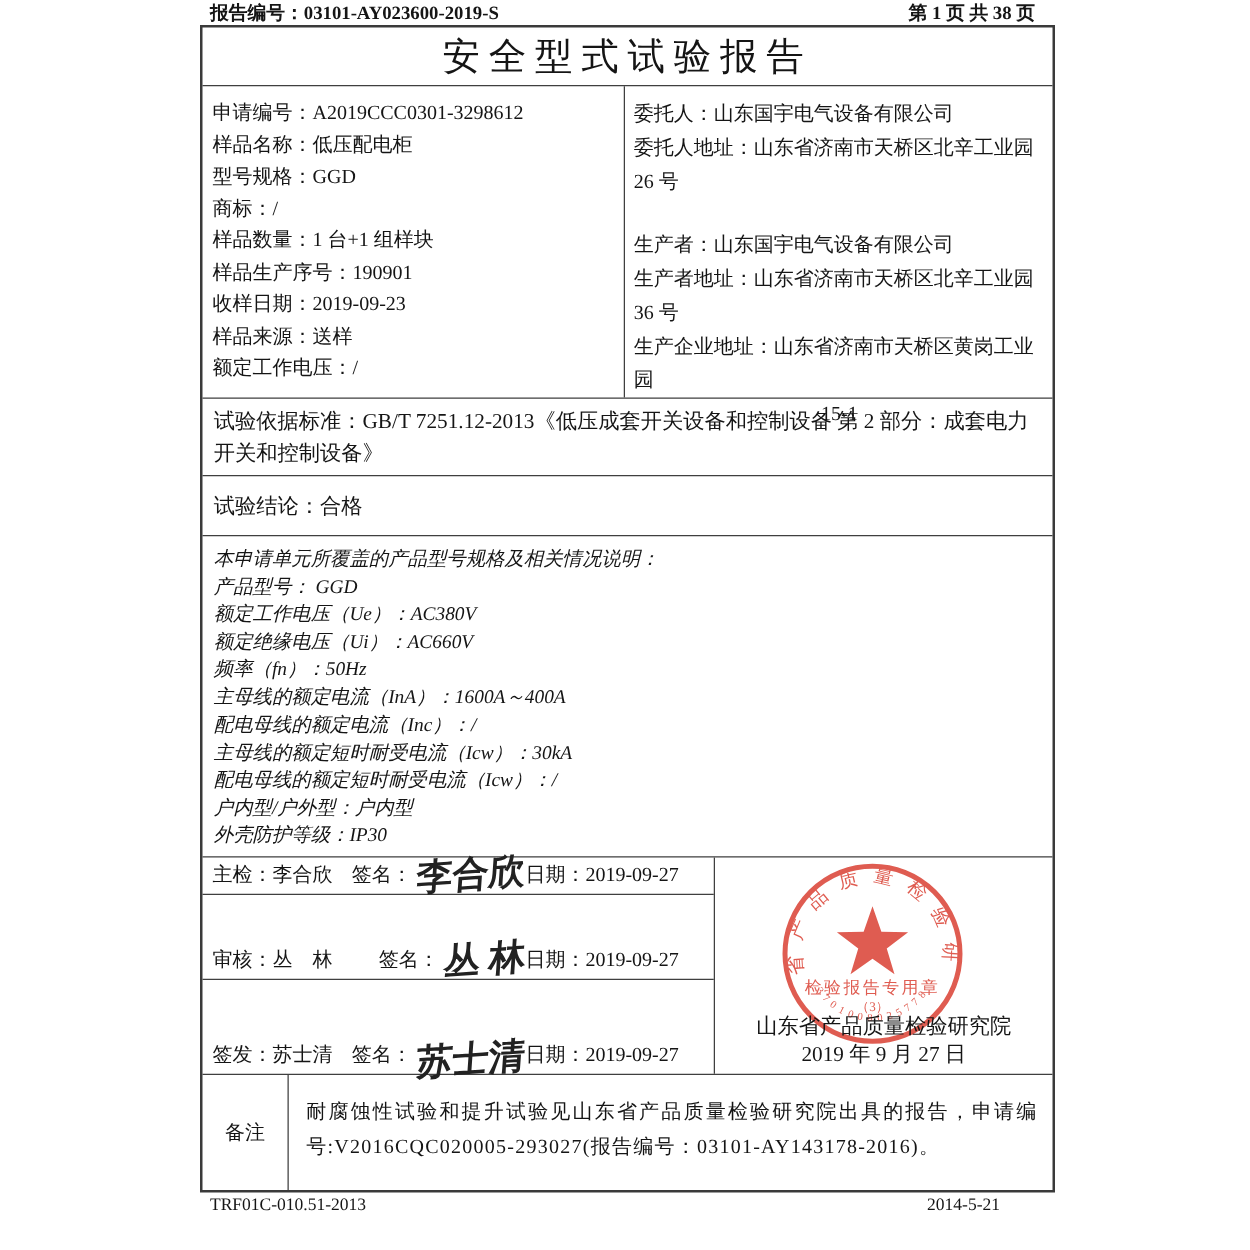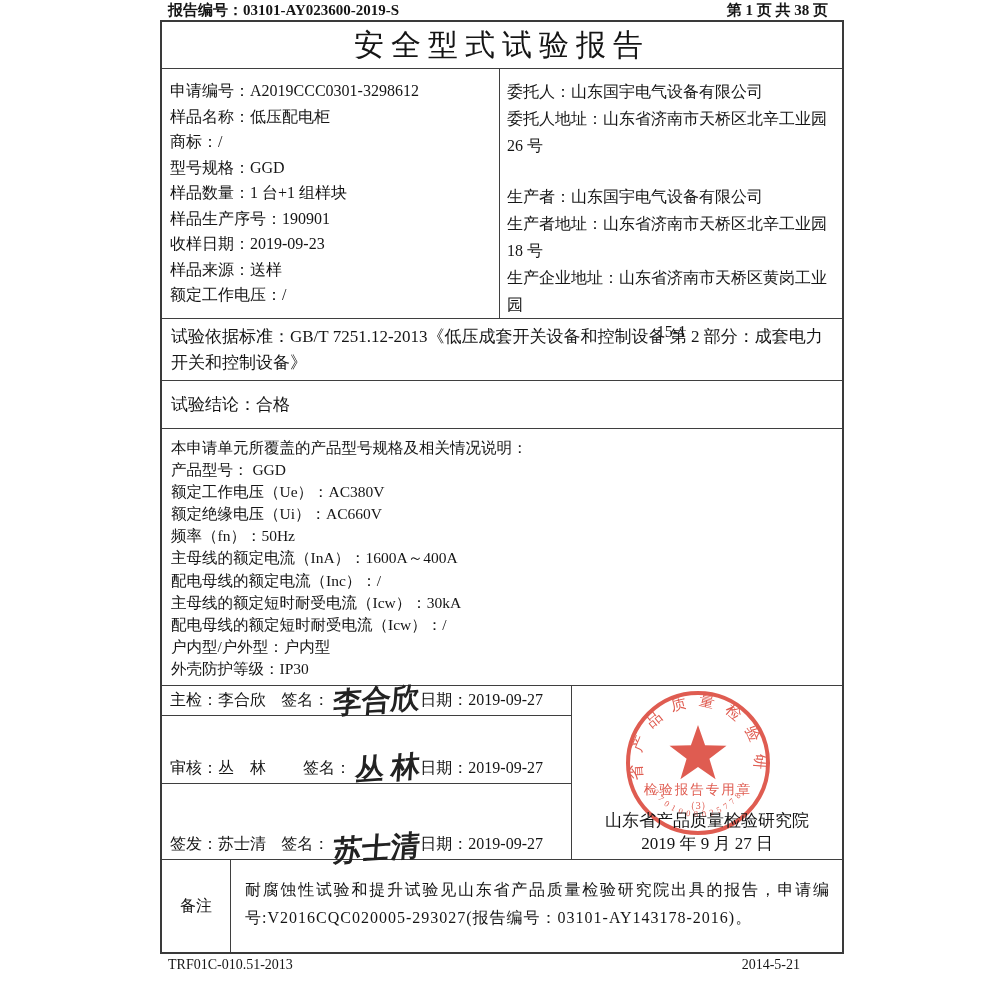--- a/index.html
+++ b/index.html
@@ -46,21 +46,21 @@
     padding:5px 9px 0 9px; font-size:17px; line-height:26px;
   }
   .row-concl {
     height:48px; border-top:1px solid #3f3f3f;
     display:flex; align-items:center; padding:0 9px; font-size:17px;
   }
   .row-specs {
     height:257px; border-top:1px solid #3f3f3f;
     padding:8px 9px 0 9px; font-size:15.5px;
   }
-  .row-specs .ln { line-height:22.1px; white-space:nowrap; }
+  .row-specs .ln { line-height:22.1px; white-space:nowrap;font-style:italic; }
 
   .row-sig { height:174px; border-top:1px solid #3f3f3f; display:flex; }
   .sig-left { width:410px; border-right:1px solid #3f3f3f; display:flex; flex-direction:column; box-sizing:border-box;gap:38px; }
   .sig-row { display:flex; align-items:center; padding:0 8px; font-size:16px; box-sizing:border-box; }
   .sig-row-1 { height:49px; border-bottom:1px solid #3f3f3f; }
   .sig-row-2 { height:48px; border-bottom:1px solid #3f3f3f; }
   .sig-row-3 { height:75px; align-items:flex-start; padding-top:12px; }
   .sig-role { width:136px; white-space:nowrap; }
   .sig-label { white-space:nowrap; }
   .sig-hand {
@@ -102,33 +102,33 @@
   </div>
 
   <div class="tbl">
 
     <div class="row row-title">安全型式试验报告</div>
 
     <div class="row row-info">
       <div class="info-left">
         <div class="ln">申请编号：A2019CCC0301-3298612</div>
         <div class="ln">样品名称：低压配电柜</div>
+        <div class="ln">型号规格：GGD</div>
         <div class="ln">商标：/</div>
-        <div class="ln">型号规格：GGD</div>
         <div class="ln">样品数量：1 台+1 组样块</div>
         <div class="ln">样品生产序号：190901</div>
         <div class="ln">收样日期：2019-09-23</div>
         <div class="ln">样品来源：送样</div>
         <div class="ln">额定工作电压：/</div>
       </div>
       <div class="info-right">
         <div class="ln">委托人：山东国宇电气设备有限公司</div>
         <div class="ln">委托人地址：山东省济南市天桥区北辛工业园 26 号</div>
         <div class="ln gap-top">生产者：山东国宇电气设备有限公司</div>
-        <div class="ln">生产者地址：山东省济南市天桥区北辛工业园 18 号</div>
+        <div class="ln">生产者地址：山东省济南市天桥区北辛工业园 36 号</div>
         <div class="ln">生产企业地址：山东省济南市天桥区黄岗工业园</div>
         <div class="ln ln-center">15-1</div>
       </div>
     </div>
 
     <div class="row row-std">试验依据标准：GB/T 7251.12-2013《低压成套开关设备和控制设备 第 2 部分：成套电力开关和控制设备》</div>
 
     <div class="row row-concl">试验结论：合格</div>
 
     <div class="row row-specs">

